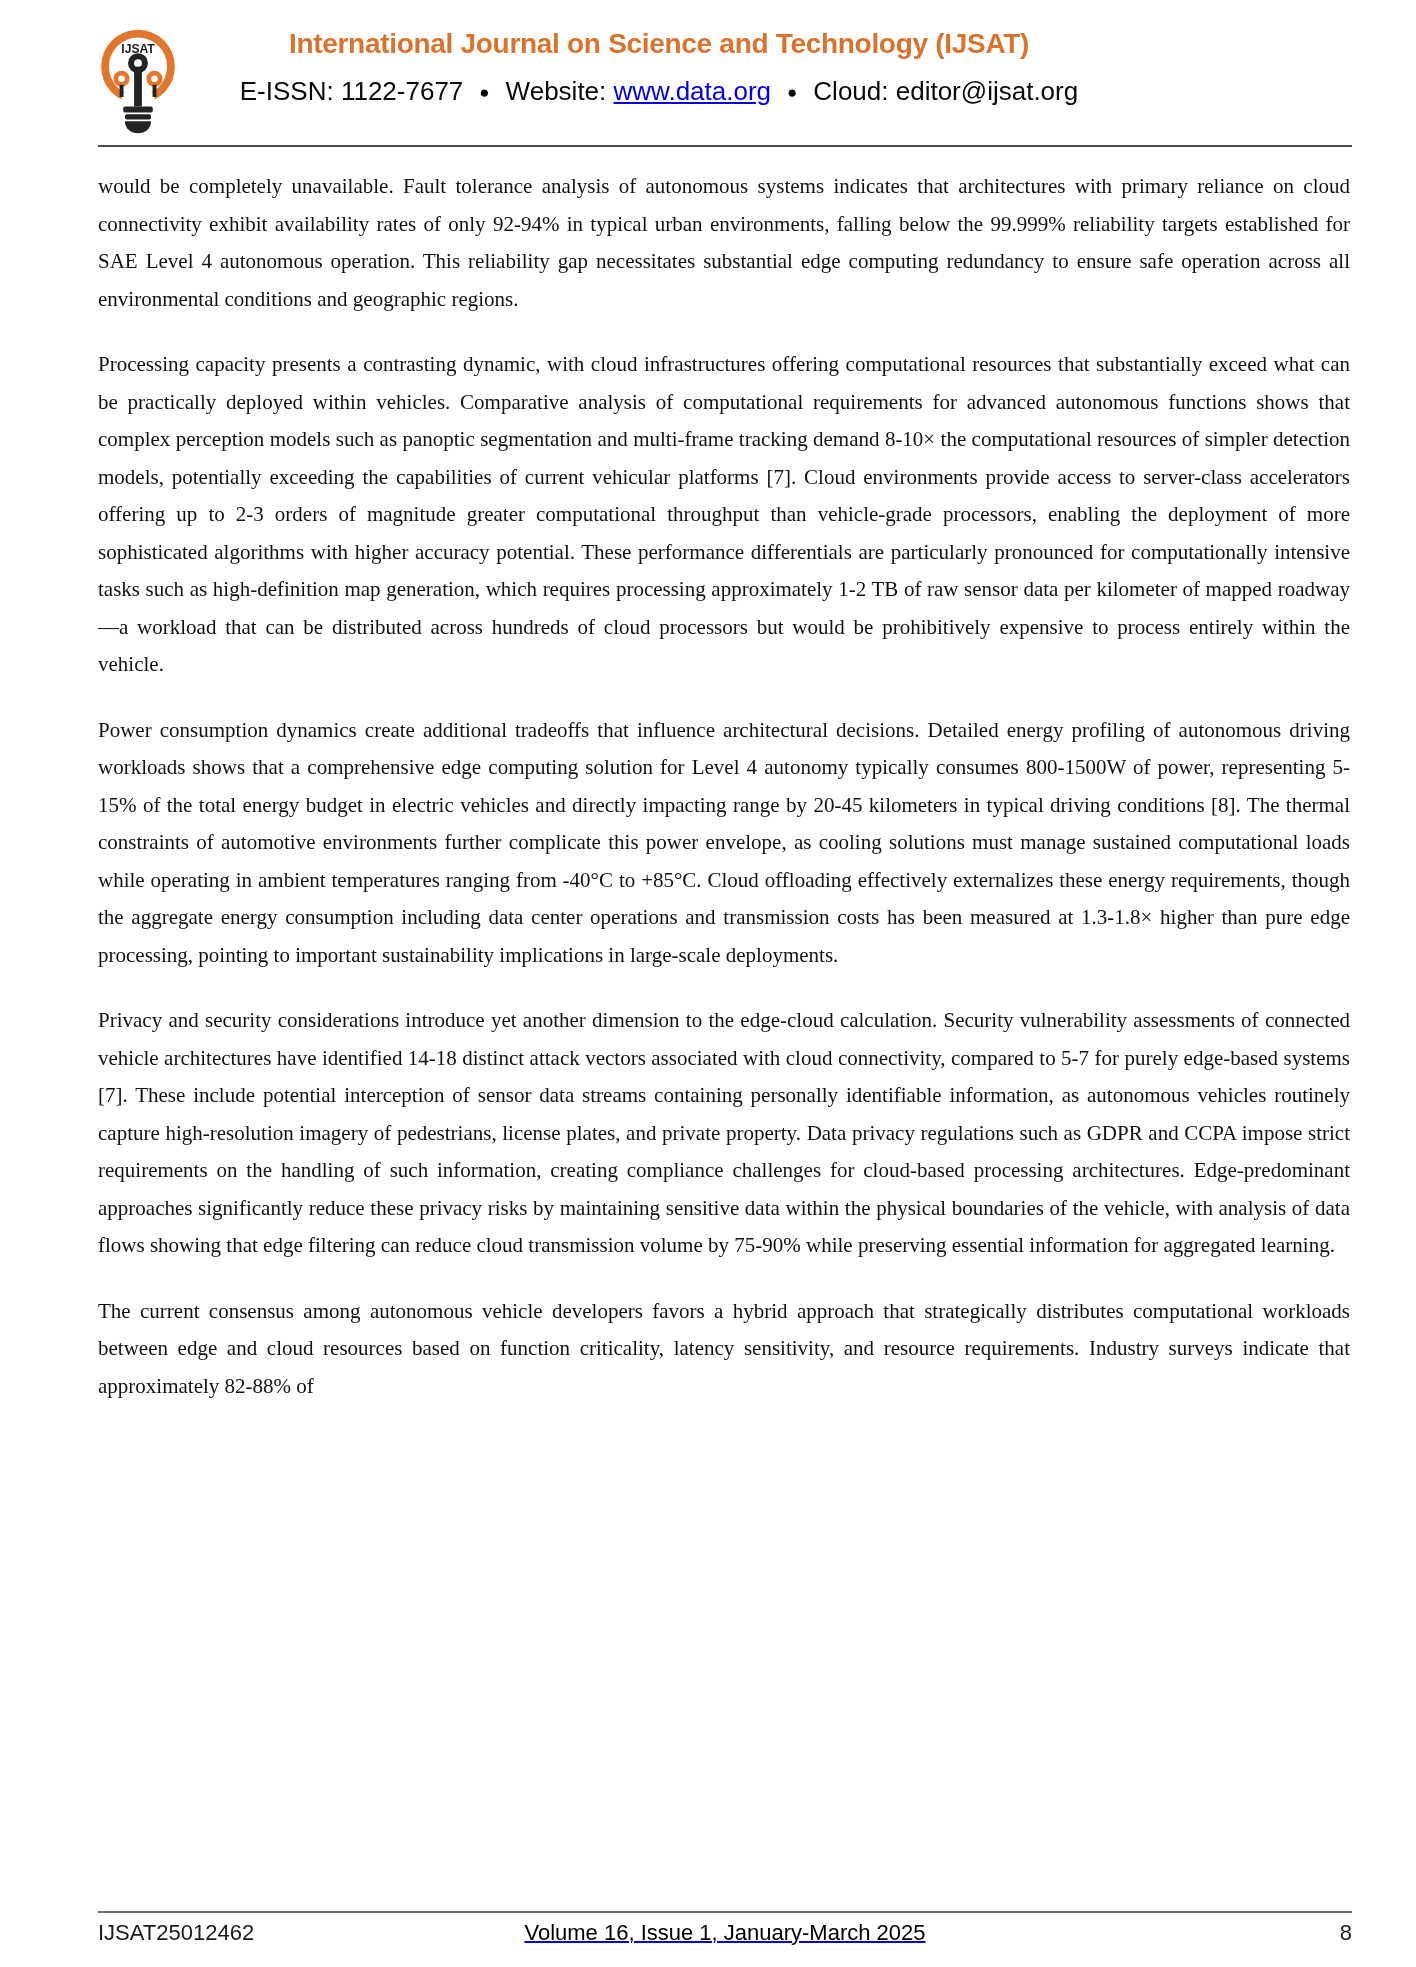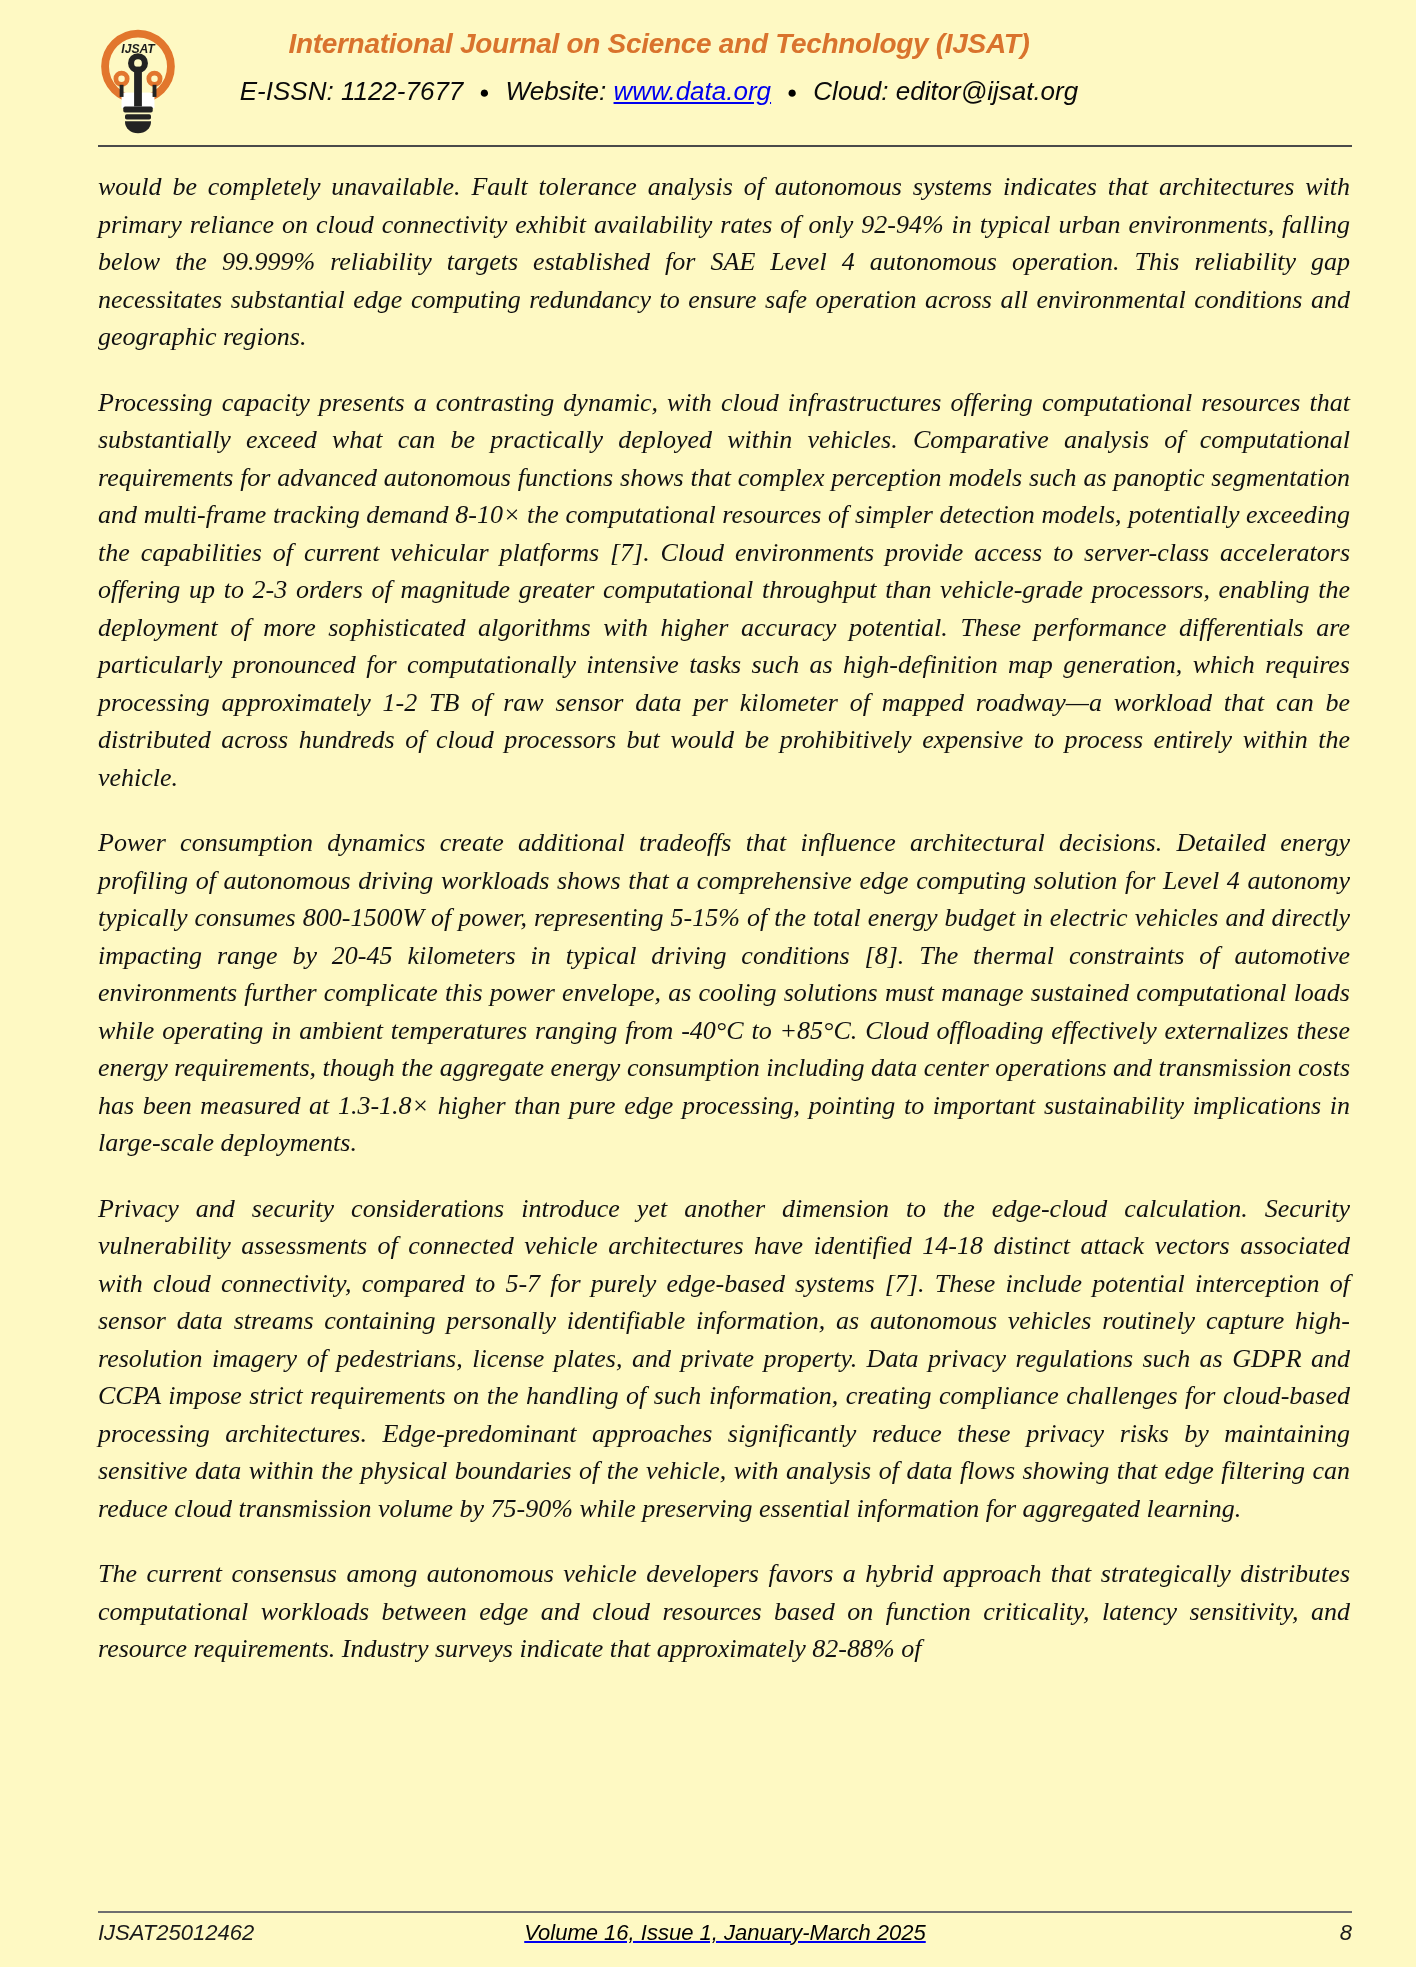--- a/index.html
+++ b/index.html
@@ -1,24 +1,23 @@
 <!DOCTYPE html>
 <html><head>
 <meta charset="utf-8">
 <style>
   html,body { margin:0; padding:0; background:#e8e8e8; }
   .page {
     position:relative;
     width:1416px; height:1967px;
-    background:#fef9c3;
+    background:#ffffff;
     margin:0 auto;
     font-family:"Liberation Serif", serif;
     color:#111;
     overflow:hidden;
-    font-style:italic;
   }
 
   
   .logo { position:absolute; left:86px; top:8px; width:104px; height:138px; }
   .header-text {
     position:absolute; left:233px; top:16px; width:852px;
     text-align:center;
     font-family:"Liberation Sans", sans-serif;
   }
   .journal-title {
@@ -34,21 +33,21 @@
     position:absolute; left:98px; right:64px; top:145px;
     border-top:2px solid #4a4a4a; height:0;
   }
 
   
   .article {
     position:absolute; left:98px; top:168px; width:1252px;
   }
   .article p {
     margin:0 0 28px 0;
-    font-size:26px; line-height:37.5px;
+    font-size:21px; line-height:37.5px;
     text-align:justify;
   }
 
   
   .footer-rule {
     position:absolute; left:98px; right:64px; top:1911px;
     border-top:2px solid #6e6e6e; height:0;
   }
   .footer-row {
     position:absolute; left:98px; right:64px; top:1920px;

